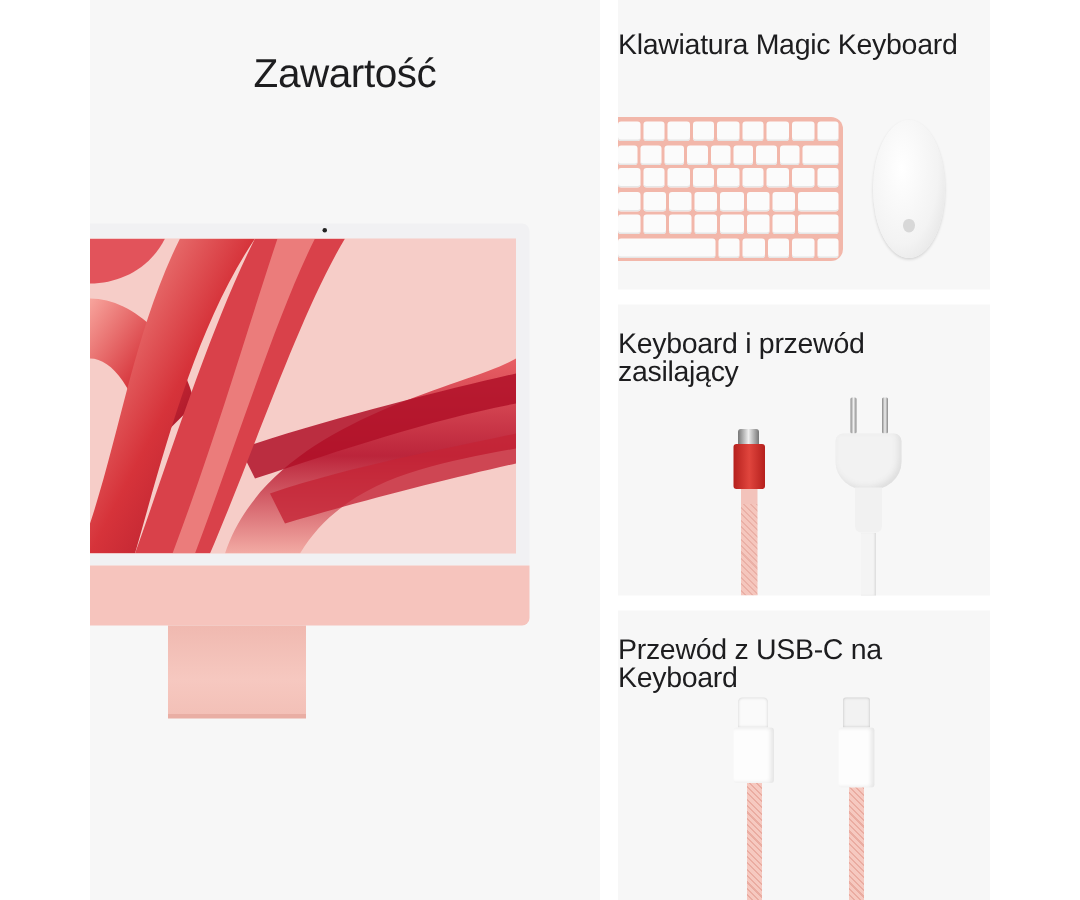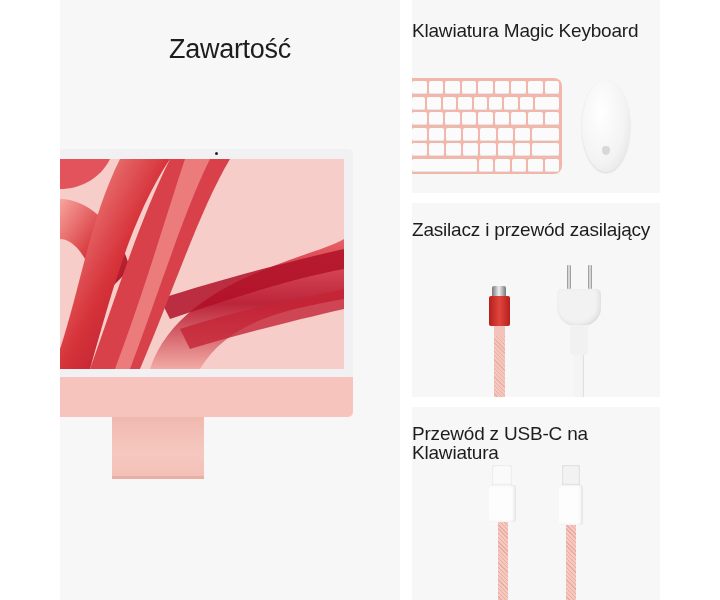--- a/index.html
+++ b/index.html
@@ -169,36 +169,36 @@
         <div class="key"></div>
       </div>
   </div>
   <div class="mouse">
     <div class="mouse-logo"></div>
   </div>
 </div>
 
 <div class="panel" id="panel-power">
   <h2 class="panel-title" style="top:17px">
-    <span>Zasilacz i przewód zasilający</span>
+    <span>Keyboard i przewód zasilający</span>
   </h2>
   <div class="mag-head"></div>
   <div class="mag-body"></div>
   <div class="mag-neck"></div>
   <div class="mag-cable"></div>
   <div class="prong" style="left:155px;top:62px"></div>
   <div class="prong" style="left:176px;top:62px"></div>
   <div class="plug-head"></div>
   <div class="plug-neck"></div>
   <div class="plug-cable"></div>
 </div>
 
 <div class="panel" id="panel-cable">
   <h2 class="panel-title" style="top:17px">
-    <span>Przewód z USB-C na Klawiatura</span>
+    <span>Przewód z USB-C na Keyboard</span>
   </h2>
   <div class="usbc-tip"></div>
   <div class="usbc-body"></div>
   <div class="cable cable-a"></div>
   <div class="light-tip"></div>
   <div class="light-body"></div>
   <div class="cable cable-b"></div>
 </div>
 
 </body></html>

